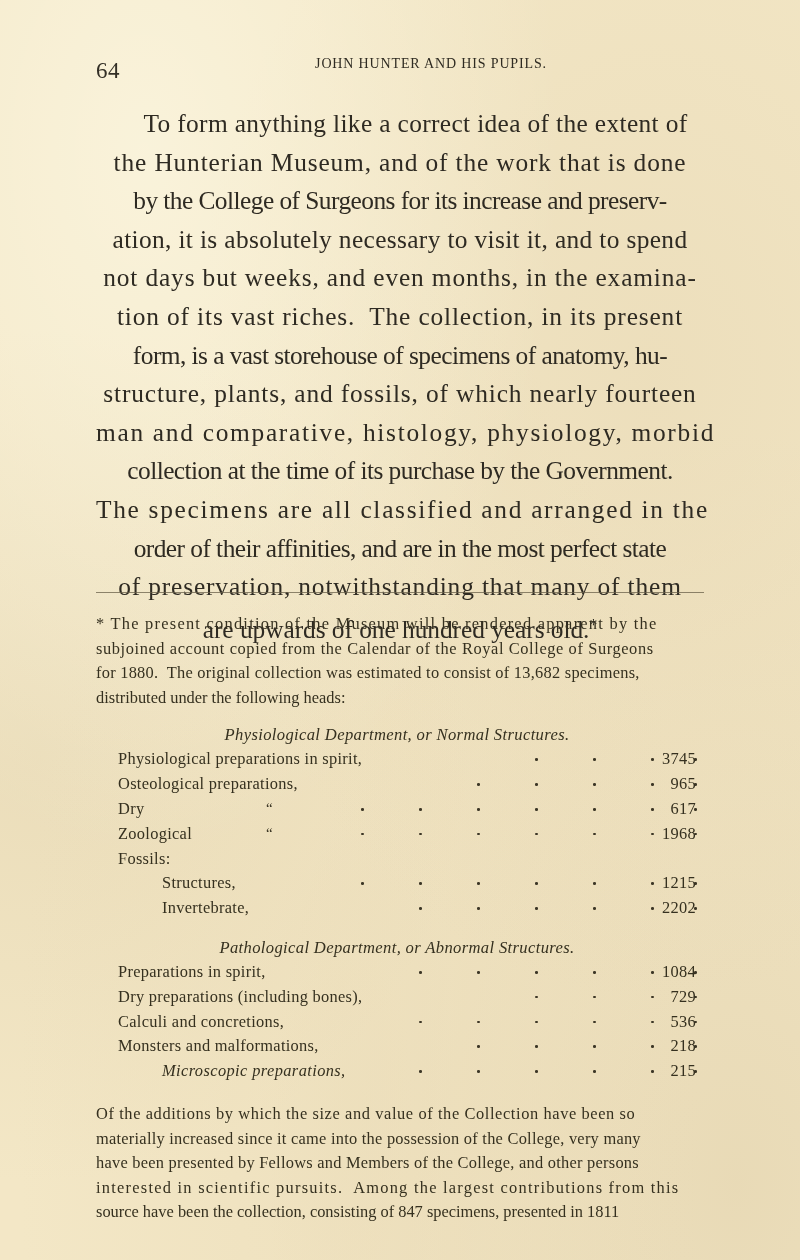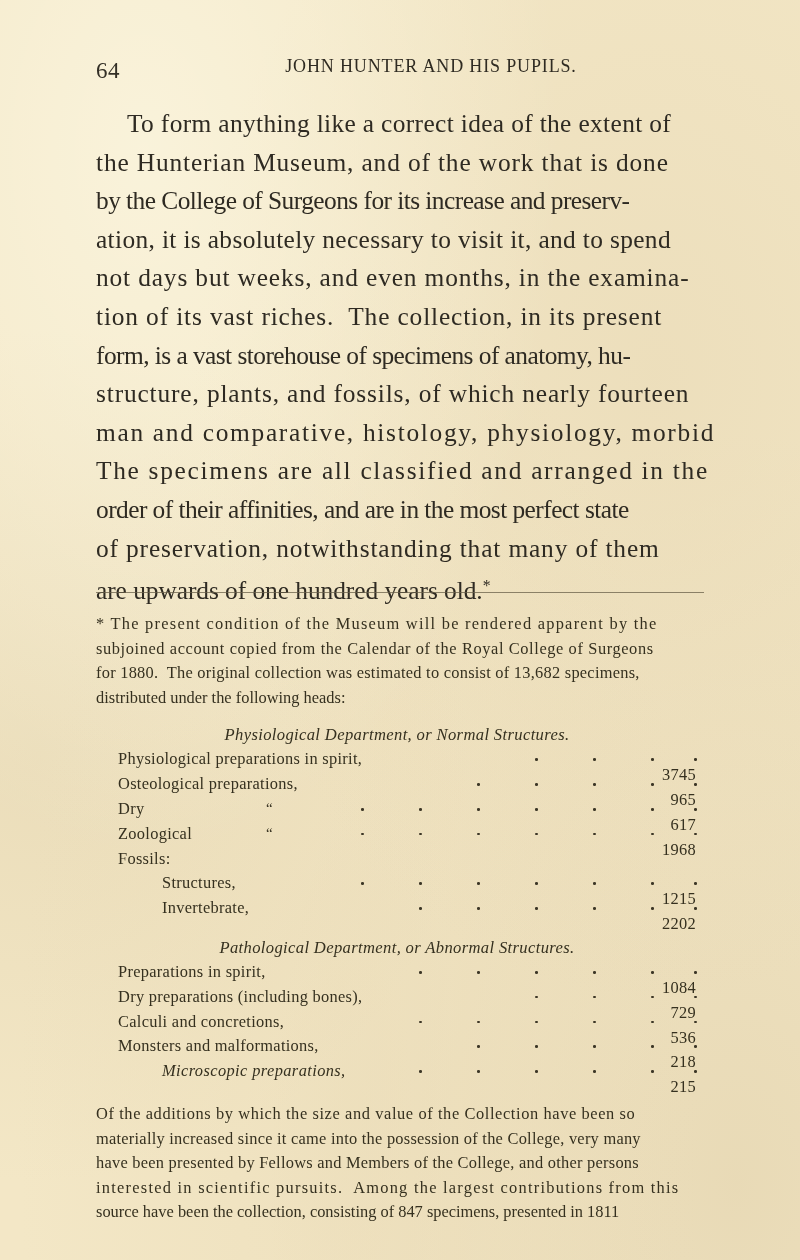--- a/index.html
+++ b/index.html
@@ -55,38 +55,39 @@
     color: #332f26;
   }
   .head-title {
     position: absolute;
     left: 0;
     top: 0;
     width: 608px;
     text-align: center;
     padding-left: 62px;
     box-sizing: border-box;
-    font-size: 18px;
+    font-size: 14px;
     letter-spacing: 0.85px;
     color: #2f2b22;
   }
 
   
   .body-text {
     position: absolute;
     top: 104px;
     left: 0;
     width: 608px;
   }
   .body-line {
     font-size: 25.4px;
     line-height: 38.6px;
     letter-spacing: -0.05px;
     white-space: pre;
     color: #2e2a22;
+    text-align: center;
   }
   .body-line.indent {
     padding-left: 31px;
   }
   .body-line .stretch-lg { letter-spacing: 1.7px; }
   .body-line .stretch-md { letter-spacing: 0.85px; }
   .body-line .stretch-sm { letter-spacing: 0.35px; }
   .body-line .tight { letter-spacing: -0.55px; }
   sup.fn-mark {
     font-size: 0.62em;
@@ -166,21 +167,21 @@
     position: absolute;
     top: 9px;
     width: 2.6px;
     height: 2.6px;
     background: #3c3626;
     border-radius: 50%;
   }
   .tnum {
     position: absolute;
     right: 8px;
-    top: 16px;
+    top: 0;
     letter-spacing: 0.3px;
     text-align: right;
   }
   .fossils-head .tlabel { left: 22px; }
 
   .fn-tail { margin-top: 16px; }
 </style>
 </head>
 <body>
 
@@ -196,20 +197,21 @@
   <div class="body-text">
       <div class="body-line indent"><span class="stretch-sm">To form anything like a correct idea of the extent of</span></div>
       <div class="body-line"><span class="stretch-md">the Hunterian Museum, and of the work that is done</span></div>
       <div class="body-line"><span class="tight">by the College of Surgeons for its increase and preserv-</span></div>
       <div class="body-line"><span class="stretch-sm">ation, it is absolutely necessary to visit it, and to spend</span></div>
       <div class="body-line"><span class="stretch-md">not days but weeks, and even months, in the examina-</span></div>
       <div class="body-line"><span class="stretch-md">tion of its vast riches.  The collection, in its present</span></div>
       <div class="body-line"><span class="tight">form, is a vast storehouse of specimens of anatomy, hu-</span></div>
       <div class="body-line"><span class="stretch-md">structure, plants, and fossils, of which nearly fourteen</span></div>
       <div class="body-line"><span class="stretch-lg">man and comparative, histology, physiology, morbid</span></div>
+      <div class="body-line"><span class="tight">collection at the time of its purchase by the Government.</span></div>
       <div class="body-line"><span class="stretch-lg">The specimens are all classified and arranged in the</span></div>
       <div class="body-line"><span class="tight">order of their affinities, and are in the most perfect state</span></div>
       <div class="body-line"><span class="stretch-md">of preservation, notwithstanding that many of them</span></div>
       <div class="body-line"><span>are upwards of one hundred years old.</span><sup class="fn-mark">*</sup></div>
     </div>
 
   <div class="fn-rule"></div>
 
   <div class="footnote">
       <div class="fn-line"><span class="sp-lg">* The present condition of the Museum will be rendered apparent by the</span></div>

